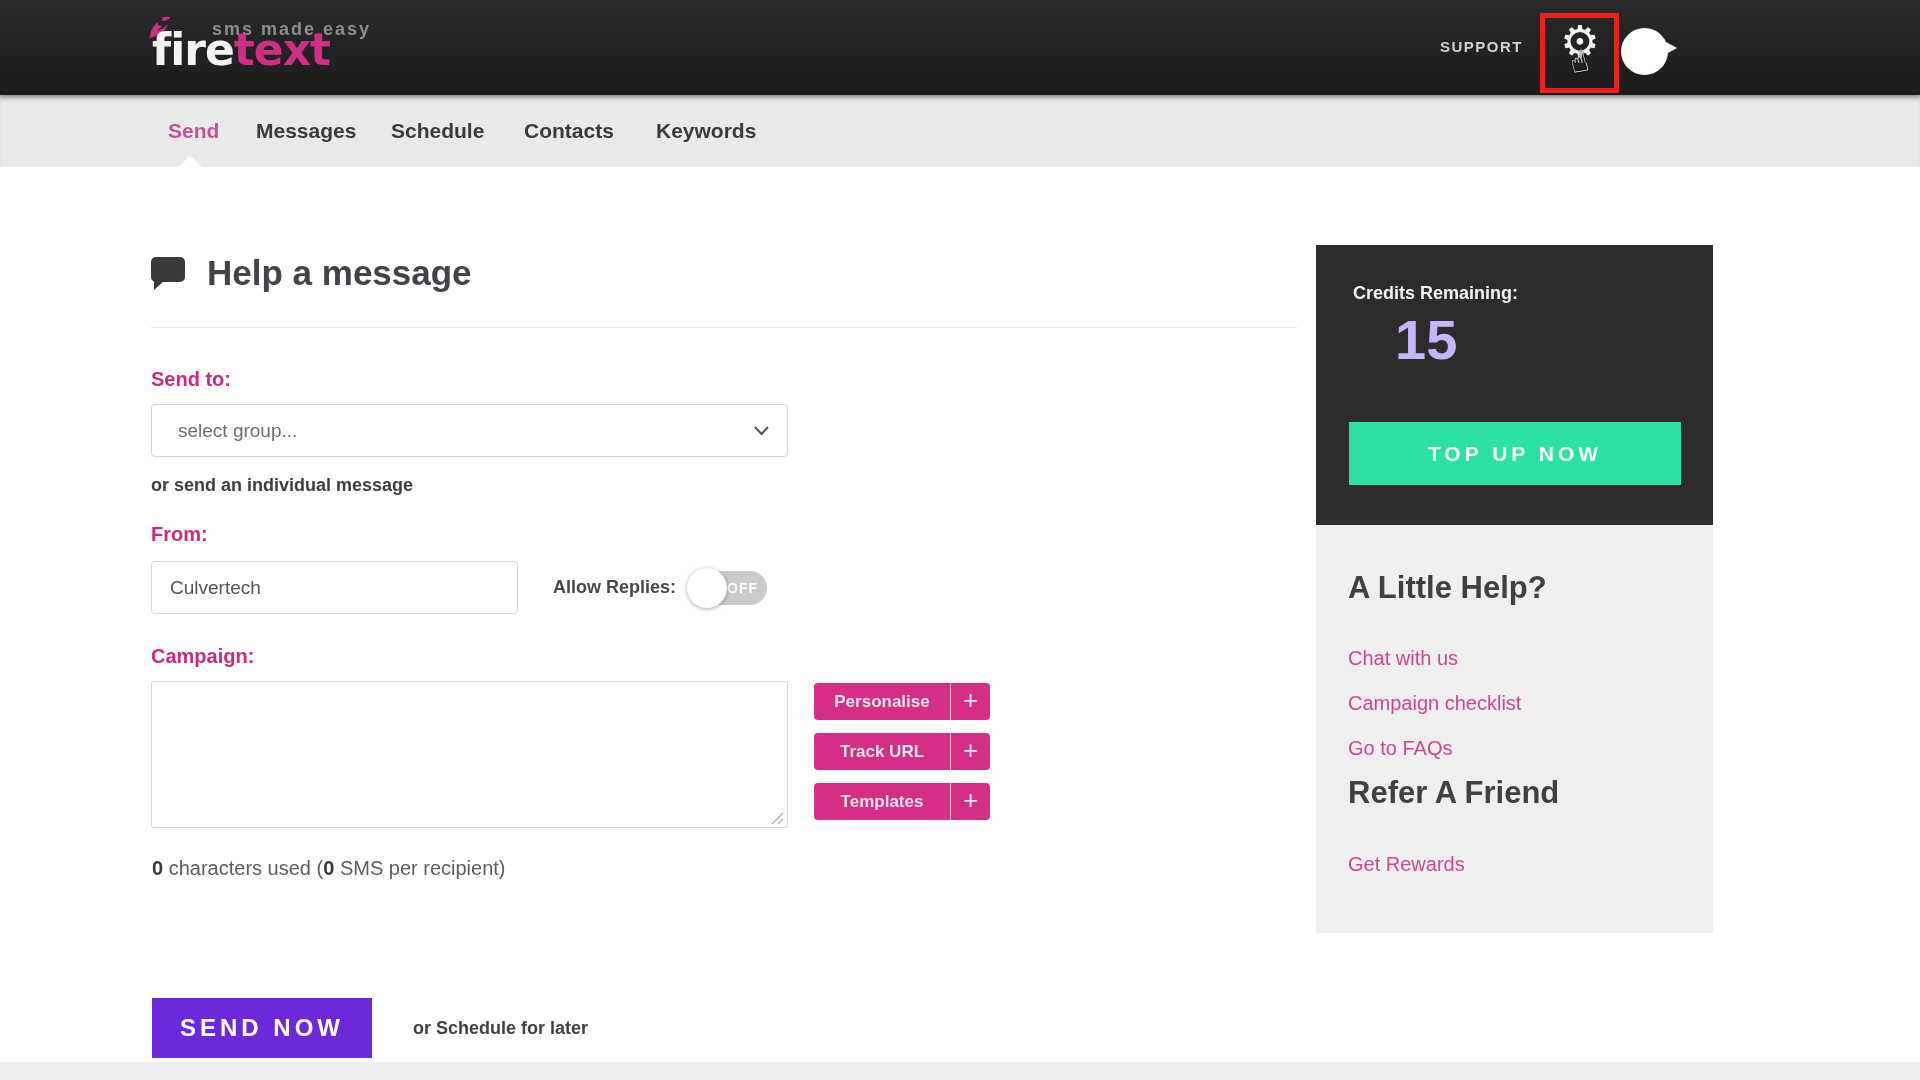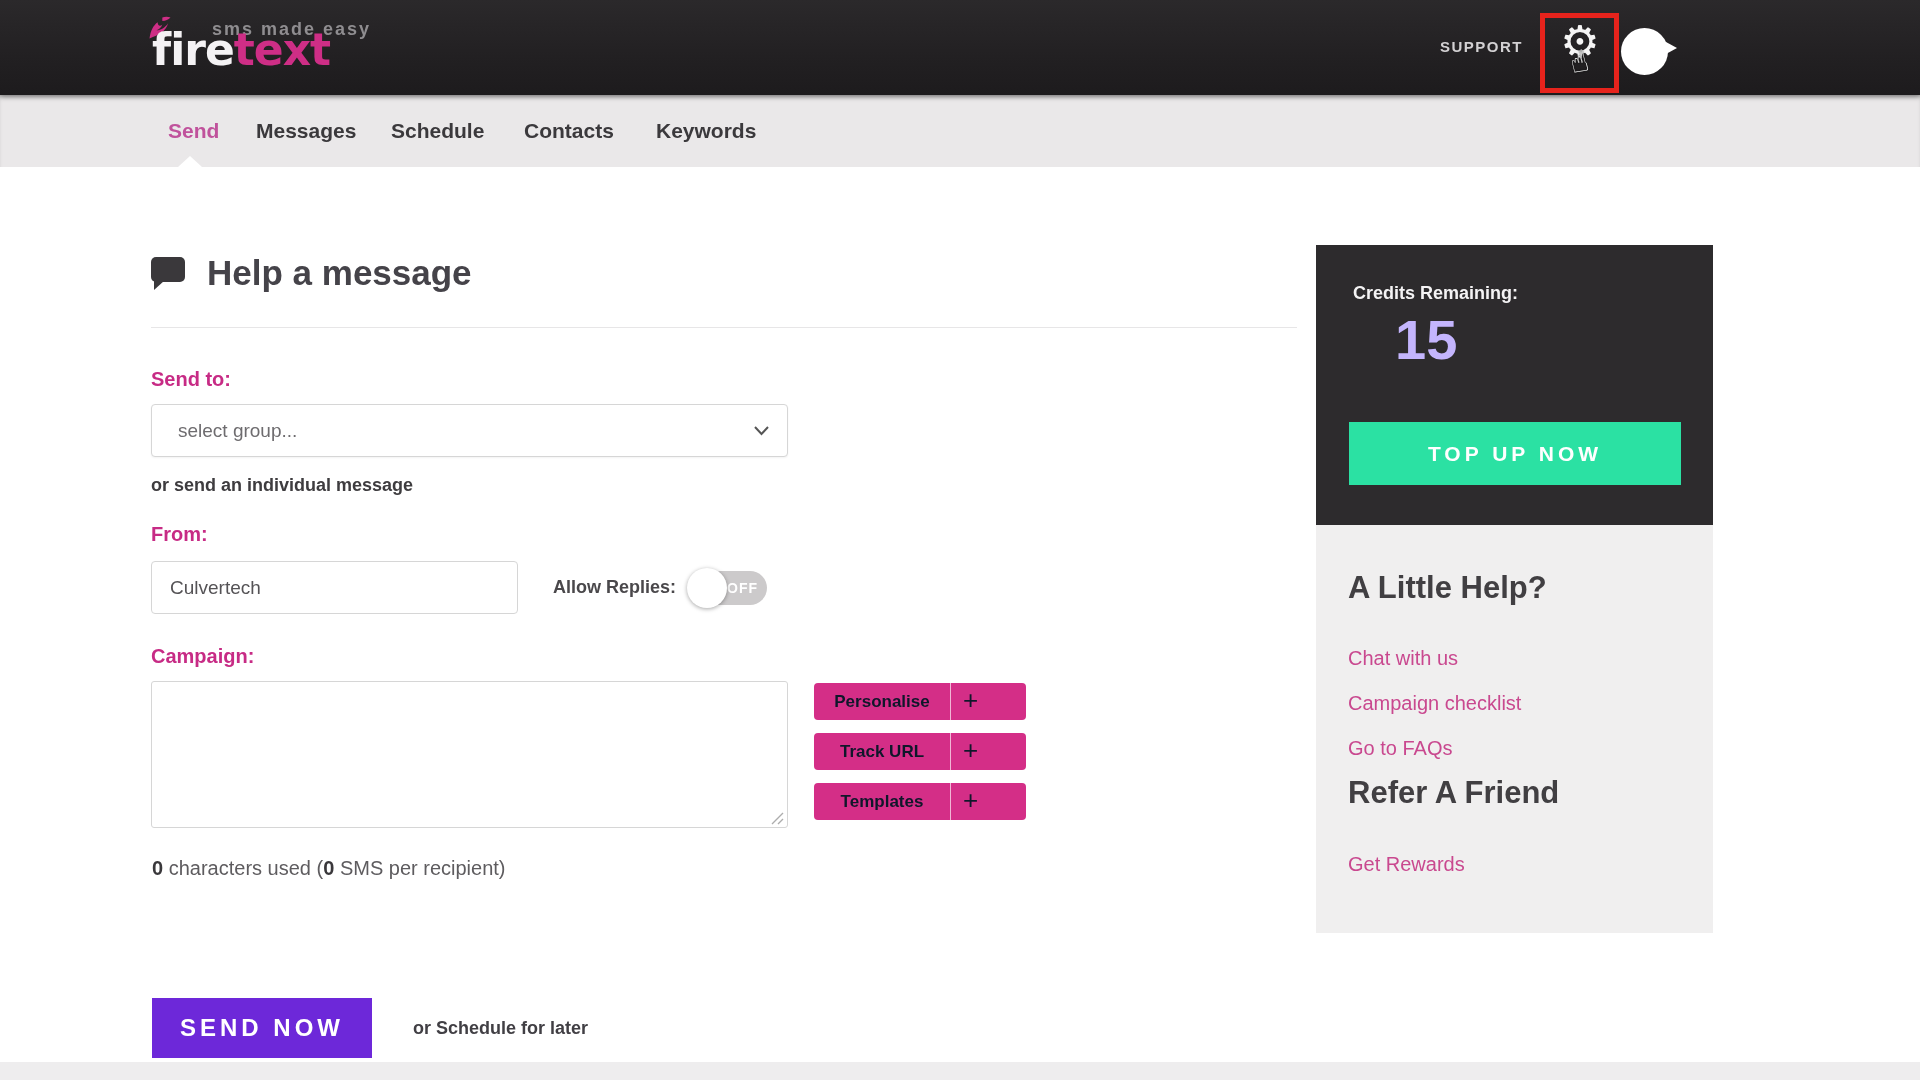--- a/index.html
+++ b/index.html
@@ -75,22 +75,22 @@
   .toggle-off { position:absolute; right:9px; top:0; line-height:34px; font-size:14px;
                 font-weight:700; letter-spacing:1px; color:#ffffff; }
   .toggle-knob { position:absolute; left:-3px; top:-3px; width:40px; height:40px; border-radius:50%;
                  background:#ffffff; box-shadow:0 1px 4px rgba(0,0,0,.35); }
 
   .message-area { position:absolute; left:151px; top:681px; width:637px; height:147px;
                   border:1px solid #d6d6d6; border-radius:3px; resize:none; background:#fff;
                   font-family:"Liberation Sans",sans-serif; font-size:19px; color:#555; padding:12px 16px; }
   .resize-grip { position:absolute; left:771px; top:812px; }
 
-  .tool-btn { position:absolute; left:814px; width:212px; height:37px; background:#d42e87;
-              border-radius:4px; cursor:pointer; color:#0f172a; }
+  .tool-btn { position:absolute; left:814px; width:176px; height:37px; background:#d42e87;
+              border-radius:4px; cursor:pointer; color:#e5e5e5; }
   .tool-btn .tb-label { position:absolute; left:0; top:0; width:136px; text-align:center;
               line-height:37px; font-size:17px; font-weight:700; }
   .tool-btn .tb-div { position:absolute; left:136px; top:0; width:1px; height:37px;
               background:rgba(255,255,255,.65); }
   .tool-btn .tb-plus { position:absolute; left:137px; top:0; width:39px; text-align:center;
               line-height:35px; font-size:26px; font-weight:400; }
   .tb-0 { top:683px; } .tb-1 { top:733px; } .tb-2 { top:783px;padding-left:33px; }
 
   .char-line { position:absolute; left:152px; top:857px; font-size:20px; color:#5e5c5f; }
   .char-line b { color:#3a383b; font-weight:700; }

